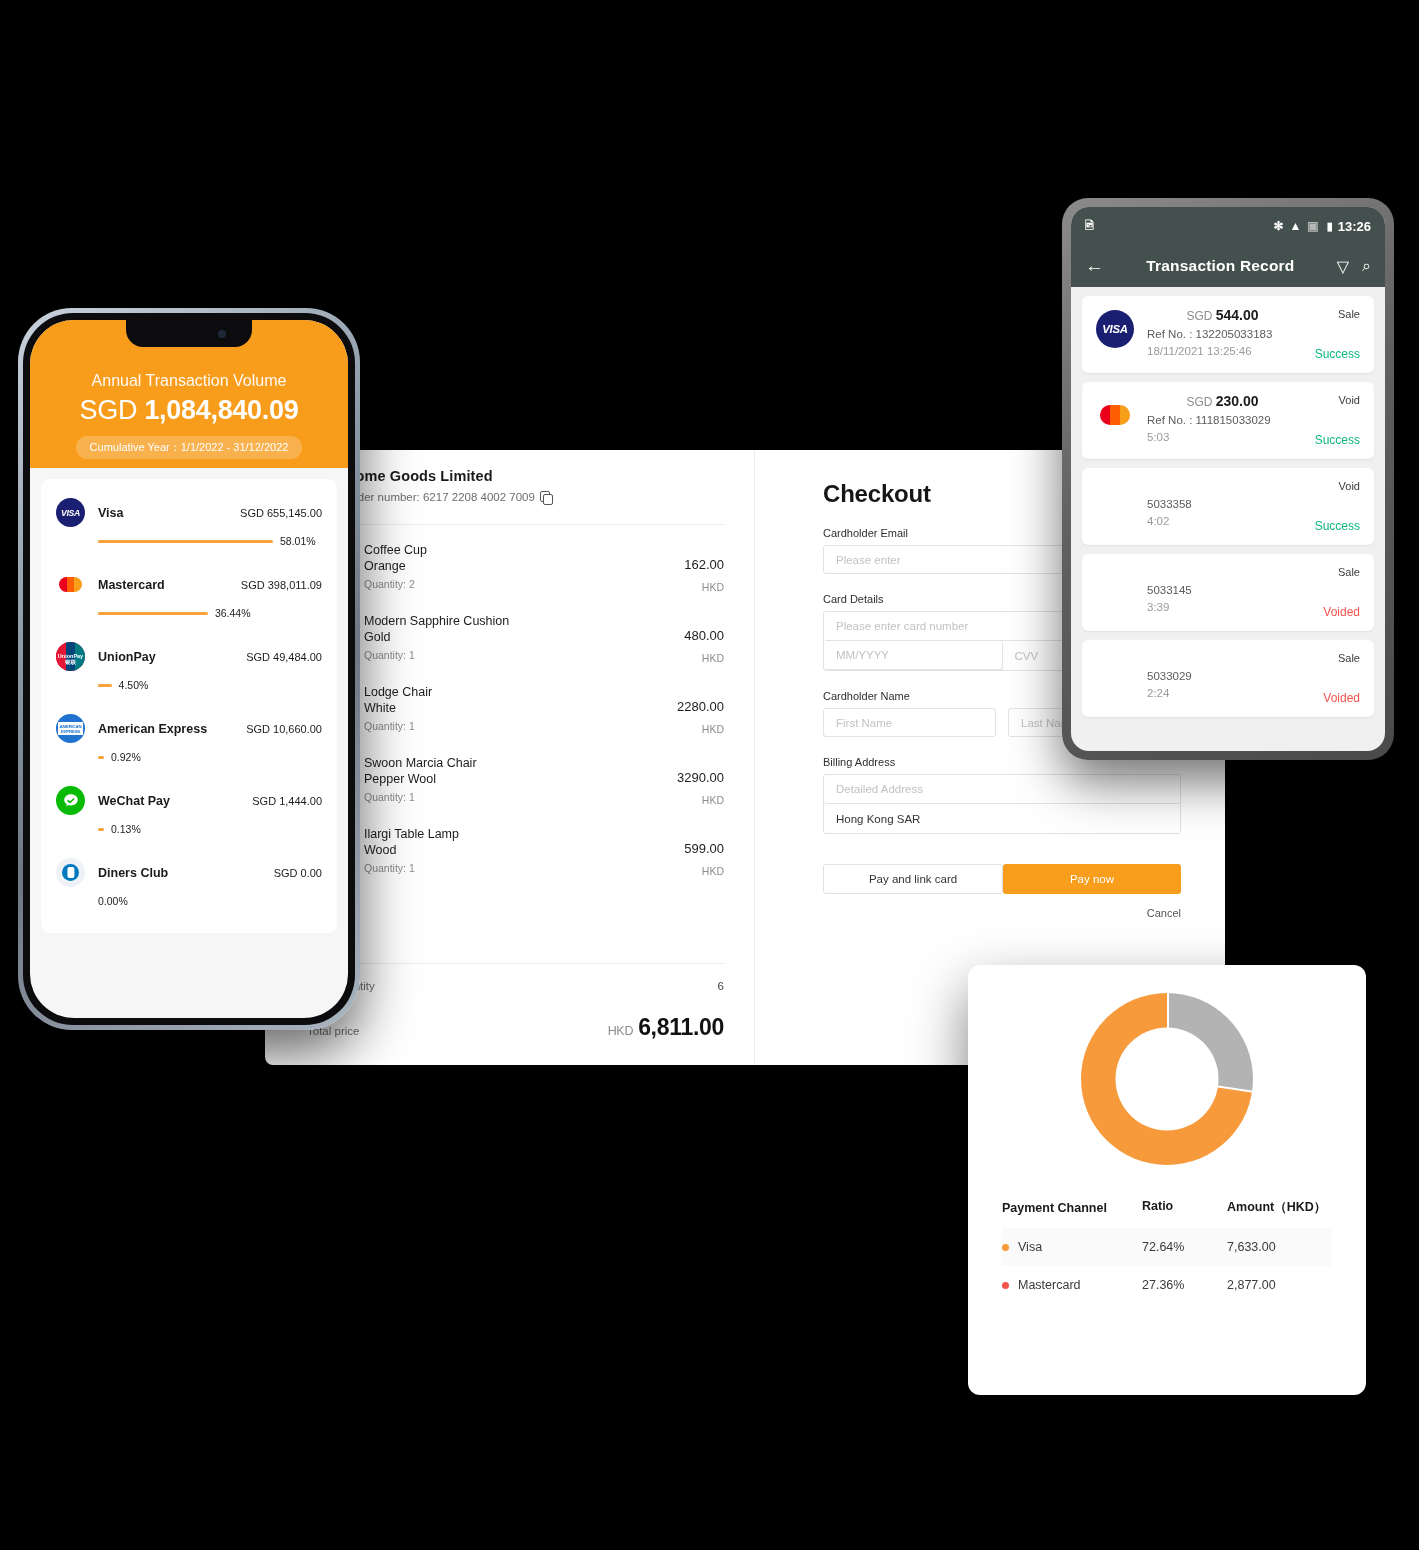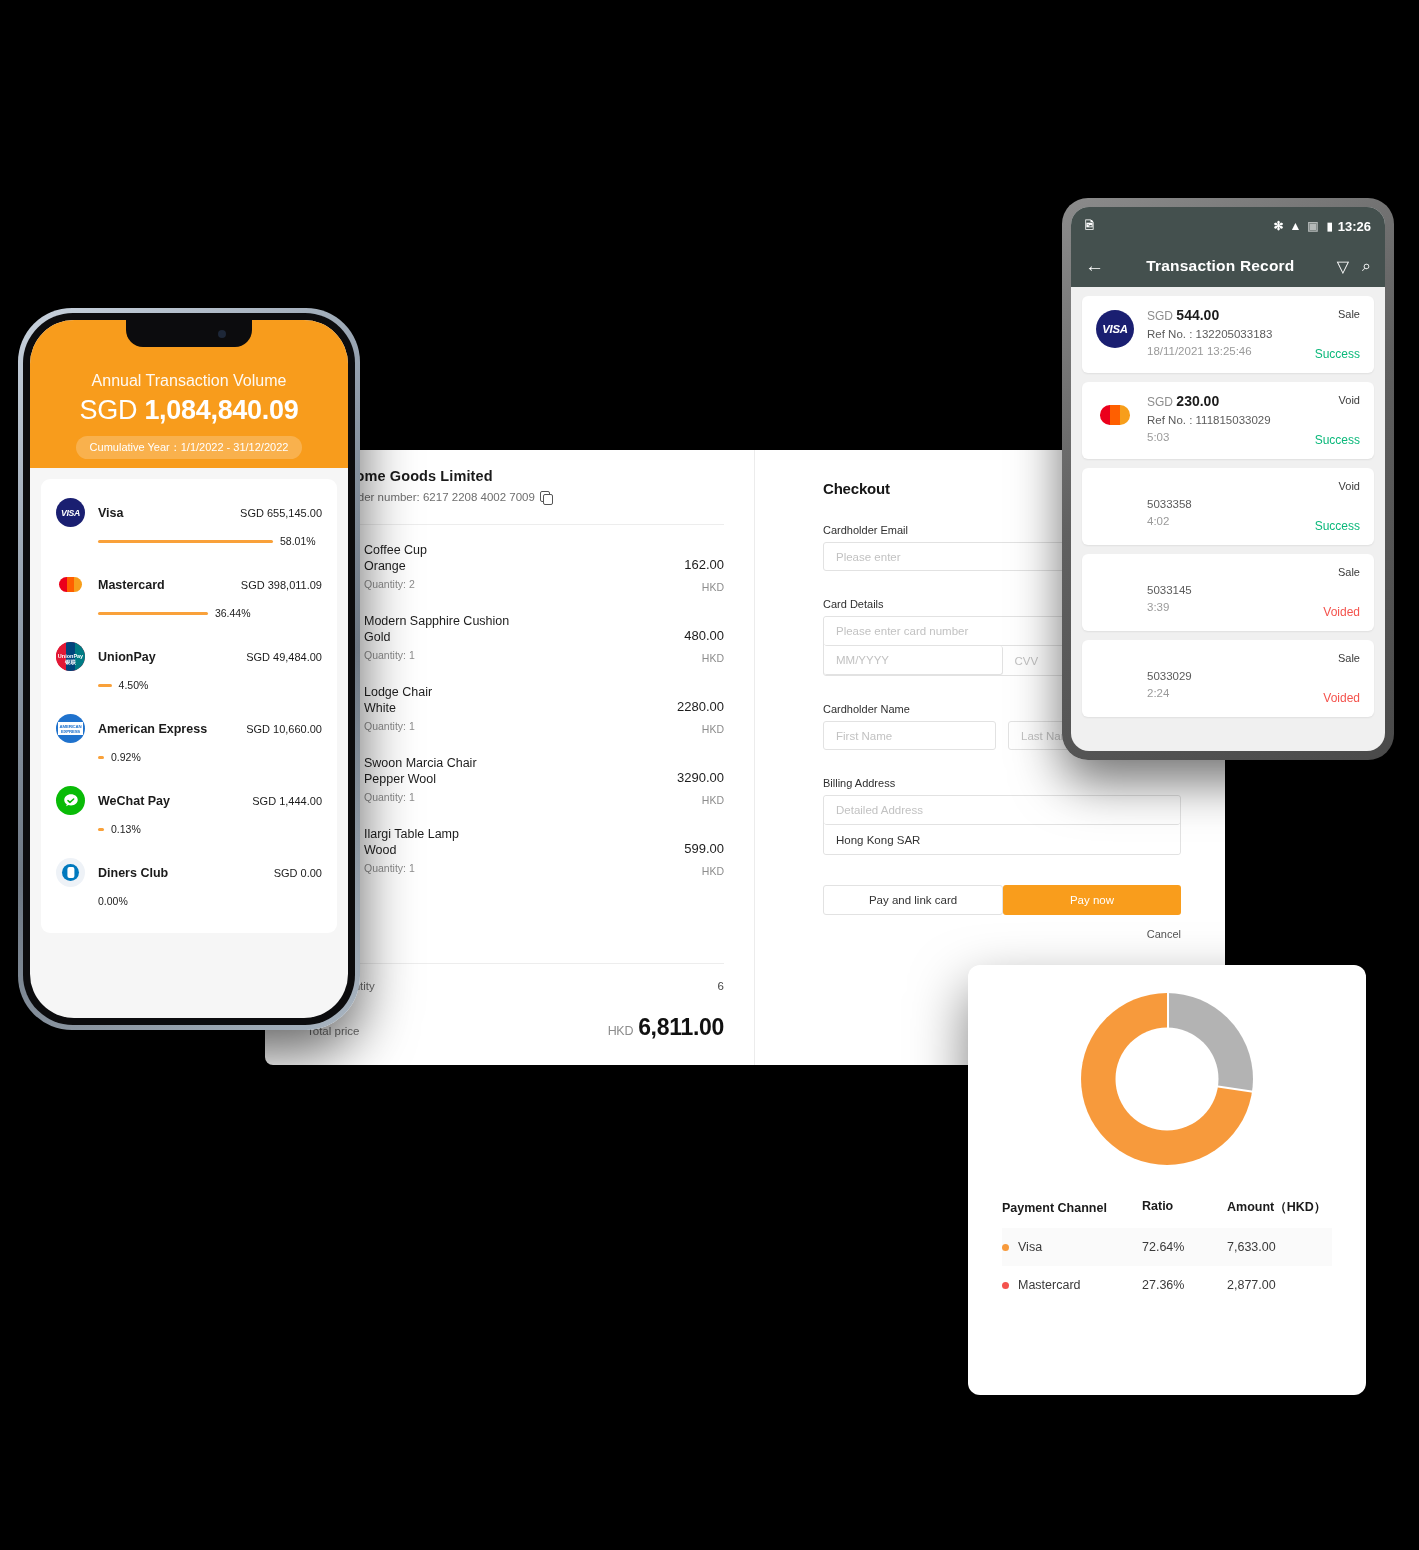--- a/index.html
+++ b/index.html
@@ -52,22 +52,22 @@
   .tot-div{ height:1px; background:#ededed; margin-bottom:16px;}
   .tot-row{ display:flex; justify-content:space-between; align-items:baseline; }
   .tot-l{ font-size:11.5px; color:#6e6e6e;}
   .tot-qv{ font-size:11.5px; color:#444;}
   .tot-row2{ margin-top:22px; }
   .tot-price{ font-size:23px; font-weight:bold; color:#111; letter-spacing:-.3px;}
   .tot-cur{ font-size:12.5px; color:#8d8d8d; font-weight:normal; margin-right:5px;}
 
   
   .co-wrap{ padding:30px 44px 0 68px; position:relative; height:100%;}
-  .co-title{ font-size:15px; font-weight:bold; color:#161616; letter-spacing:-.2px;}
-  .co-label{ font-size:11px; color:#2f2f2f; margin-top:27px; margin-bottom:6px;}
+  .co-title{ font-size:24px; font-weight:bold; color:#161616; letter-spacing:-.2px;}
+  .co-label{ font-size:11px; color:#2f2f2f; margin-top:19px; margin-bottom:6px;}
   .fld{ height:29px; border:1px solid #e2e2e2; border-radius:3px; background:#fff;
         display:flex; align-items:center; padding:0 12px; font-size:11.5px; }
   .ph{ color:#c2c2c2; }
   .val{ color:#333; }
   .fld-group{ border:1px solid #e2e2e2; border-radius:3px; overflow:hidden;}
   .fld-group .fld{ border:none; border-bottom:1px solid #e2e2e2;}
   .fld-group .fld:last-child{ border-bottom:none;}
   .two{ display:flex; }
   .two .fld{ flex:1; }
   .two .fld:first-child{ border-right:1px solid #e2e2e2;}
@@ -123,21 +123,21 @@
   .a-status{ height:38px; background:#44504e; display:flex; align-items:center;
      padding:0 14px; color:#fff; font-size:13px; font-weight:bold;}
   .a-bar{ height:42px; background:#44504e; display:flex; align-items:center; padding:0 14px;
      color:#fff;}
   .a-title{ flex:1; text-align:center; font-size:15.5px; font-weight:bold; letter-spacing:.2px;}
   .tx-card{ background:#fff; border-radius:6px; margin:9px 11px; padding:11px 14px 12px 14px;
      display:flex; align-items:flex-start; box-shadow:0 1px 2px rgba(0,0,0,.07);}
   .tx-ic{ width:38px;height:38px;border-radius:50%; flex:none; position:relative; overflow:hidden;
      margin-top:3px;}
   .tx-mid{ flex:1; padding-left:13px;}
-  .tx-amt{ font-size:12px; color:#8d8d8d;}
+  .tx-amt{ font-size:12px; color:#8d8d8d;text-align:center;}
   .tx-amt b{ font-size:14px; color:#1b1b1b;}
   .tx-ref{ font-size:11.5px; color:#5b5b5b; margin-top:5px;}
   .tx-date{ font-size:11.5px; color:#9a9a9a; margin-top:5px;}
   .tx-right{ text-align:right; width:62px; padding-top:1px;}
   .tx-type{ font-size:11px; color:#3b3b3b;}
   .tx-status{ font-size:12px; margin-top:27px; font-weight:500;}
 
   
   #donut-card{ position:absolute; left:968px; top:965px; width:398px; height:430px;
      background:#fff; border-radius:12px;

